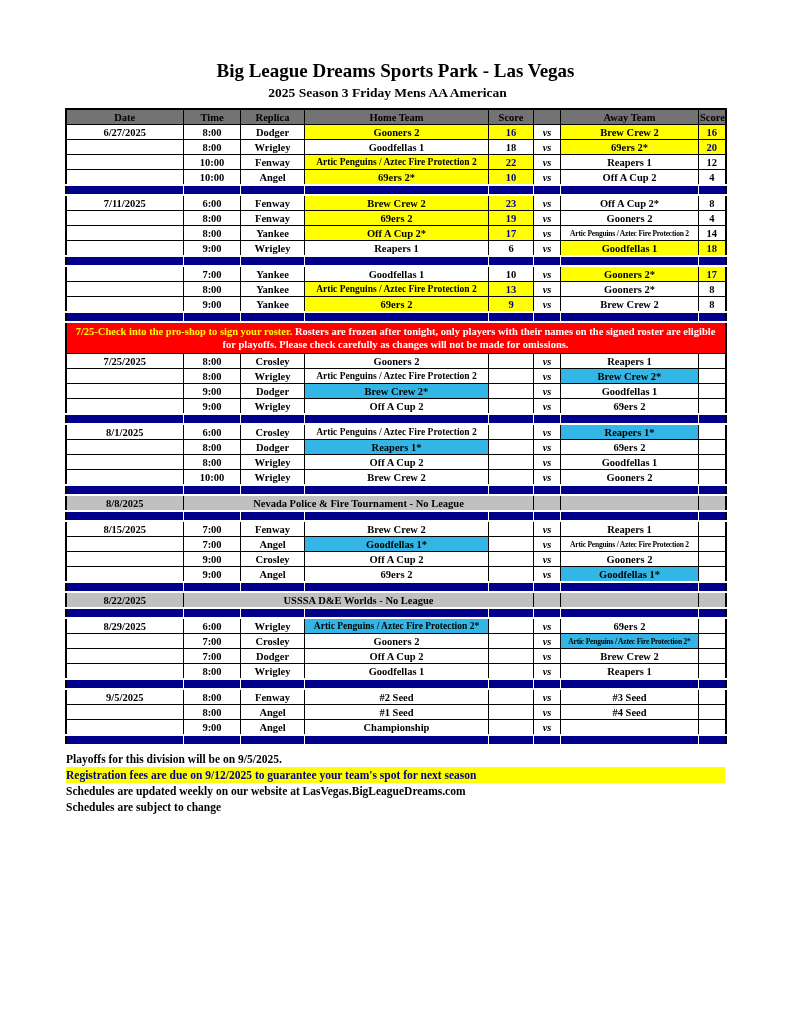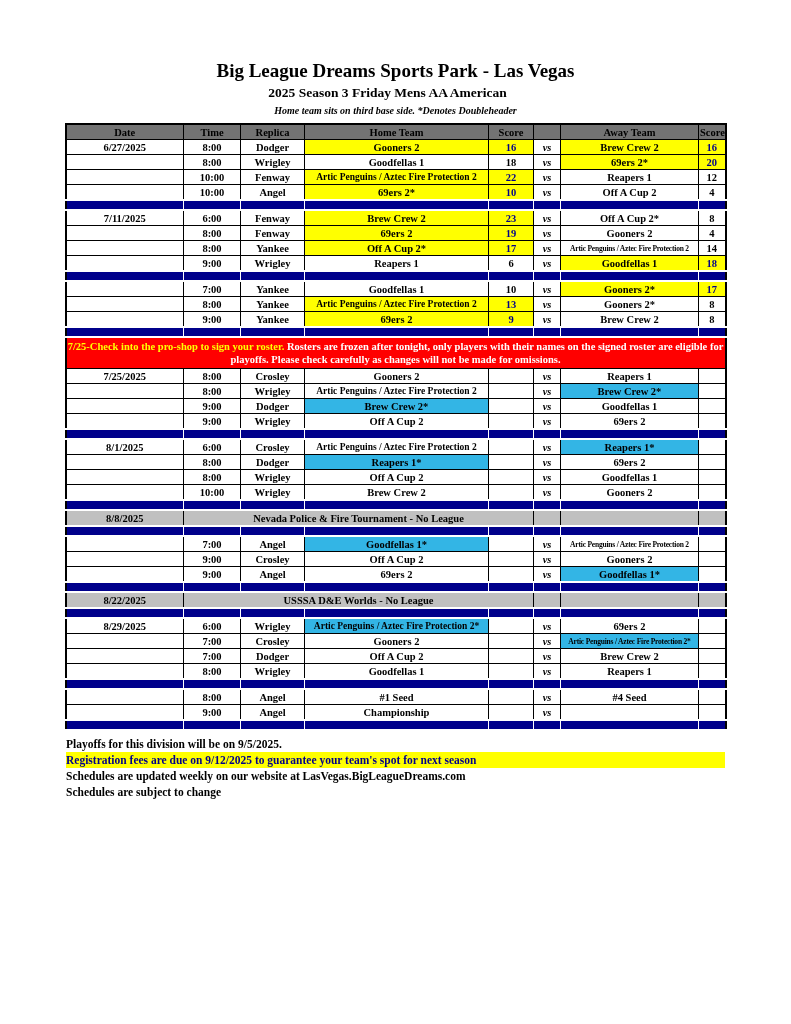--- a/index.html
+++ b/index.html
@@ -20,36 +20,35 @@
   td.team.fit{font-size:9.5px;}
   td.team.fit-away{font-size:7.5px;letter-spacing:-0.2px;}
   td.yellow{background:#FFFF00;}
   td.cyan{background:#33B5E5;}
   td.score{color:#000;}
   td.score.yellow{color:#00008B;}
   td.vs{font-style:italic;font-size:8.5px;padding:0;}
   tr.sep td{background:#00008B;height:8px;border-top:2px solid #fff;border-bottom:2px solid #fff;
             border-left:1px solid rgba(255,255,255,.35);border-right:1px solid rgba(255,255,255,.35);}
   tr.bannerRow td{background:#FF0000;color:#fff;white-space:normal;line-height:13px;
-                  padding:2px 0;height:auto;font-size:10.5px;}
+                  padding:2px 8px;height:auto;font-size:10.5px;}
   .banner-hl{color:#FFFF00;}
   tr.event td{background:#C0C0C0;}
 
   .footer{width:659px;margin:5px 0 0 66px;font-weight:bold;font-size:11.5px;color:#000;}
   .footer .fline{line-height:16px;}
   .footer .reg{background:#FFFF00;color:#00008B;}
 </style>
 </head>
 <body>
 
 <div class="page">
   <div class="titles">
     <div class="title">Big League Dreams Sports Park - Las Vegas</div>
     <div class="subtitle">2025 Season 3 Friday Mens AA American</div>
-    <div class="note">Home team sits on third base side.  *Denotes Doubleheader</div>
   </div>
 
   <table class="sched" id="sched">
     <colgroup>
       <col style="width:118px">
         <col style="width:57px">
         <col style="width:64px">
         <col style="width:184px">
       <col style="width:45px">
         <col style="width:27px">
@@ -323,20 +322,30 @@
           <td></td>
           <td></td>
           <td></td>
           <td></td>
           <td></td>
           <td></td>
           <td></td>
           <td></td>
         </tr>
         <tr>
+          <td>8/15/2025</td>
+          <td>7:00</td>
+          <td>Fenway</td>
+          <td class="team">Brew Crew 2</td>
+          <td class="score"></td>
+          <td class="vs">vs</td>
+          <td class="team">Reapers 1</td>
+          <td class="score"></td>
+        </tr>
+        <tr>
           <td></td>
           <td>7:00</td>
           <td>Angel</td>
           <td class="team cyan">Goodfellas 1*</td>
           <td class="score"></td>
           <td class="vs">vs</td>
           <td class="team fit-away">Artic Penguins / Aztec Fire Protection 2</td>
           <td class="score"></td>
         </tr>
         <tr>
@@ -428,20 +437,30 @@
         </tr>
         <tr class="sep">
           <td></td>
           <td></td>
           <td></td>
           <td></td>
           <td></td>
           <td></td>
           <td></td>
           <td></td>
+        </tr>
+        <tr>
+          <td>9/5/2025</td>
+          <td>8:00</td>
+          <td>Fenway</td>
+          <td class="team">#2 Seed</td>
+          <td class="score"></td>
+          <td class="vs">vs</td>
+          <td class="team">#3 Seed</td>
+          <td class="score"></td>
         </tr>
         <tr>
           <td></td>
           <td>8:00</td>
           <td>Angel</td>
           <td class="team">#1 Seed</td>
           <td class="score"></td>
           <td class="vs">vs</td>
           <td class="team">#4 Seed</td>
           <td class="score"></td>

